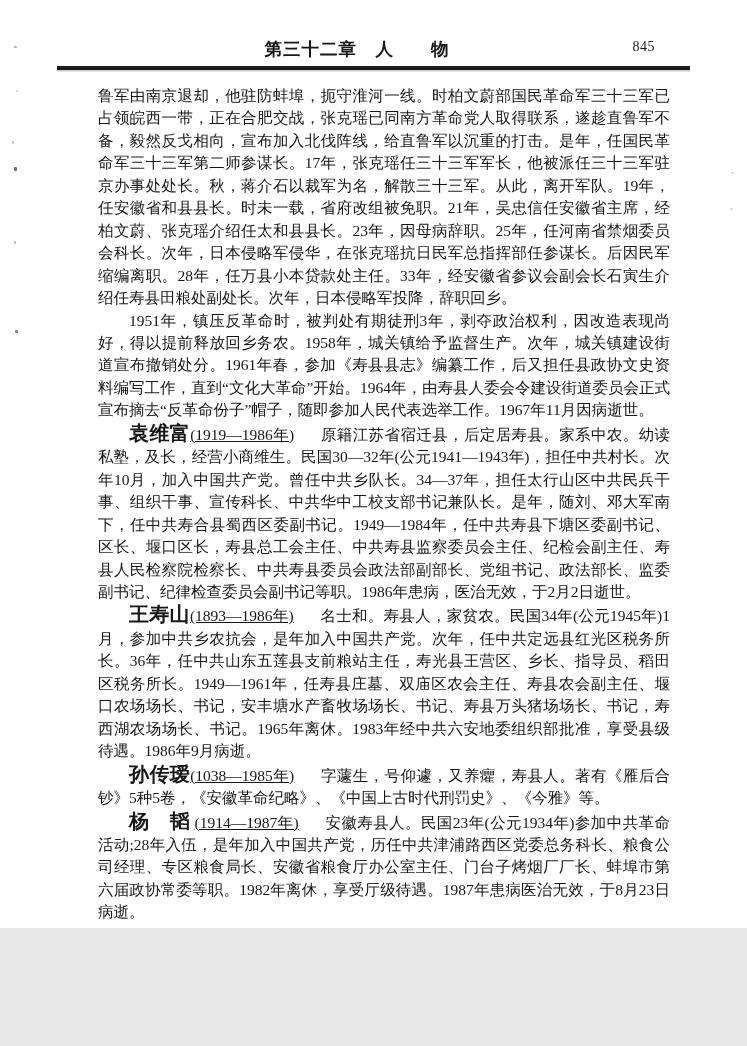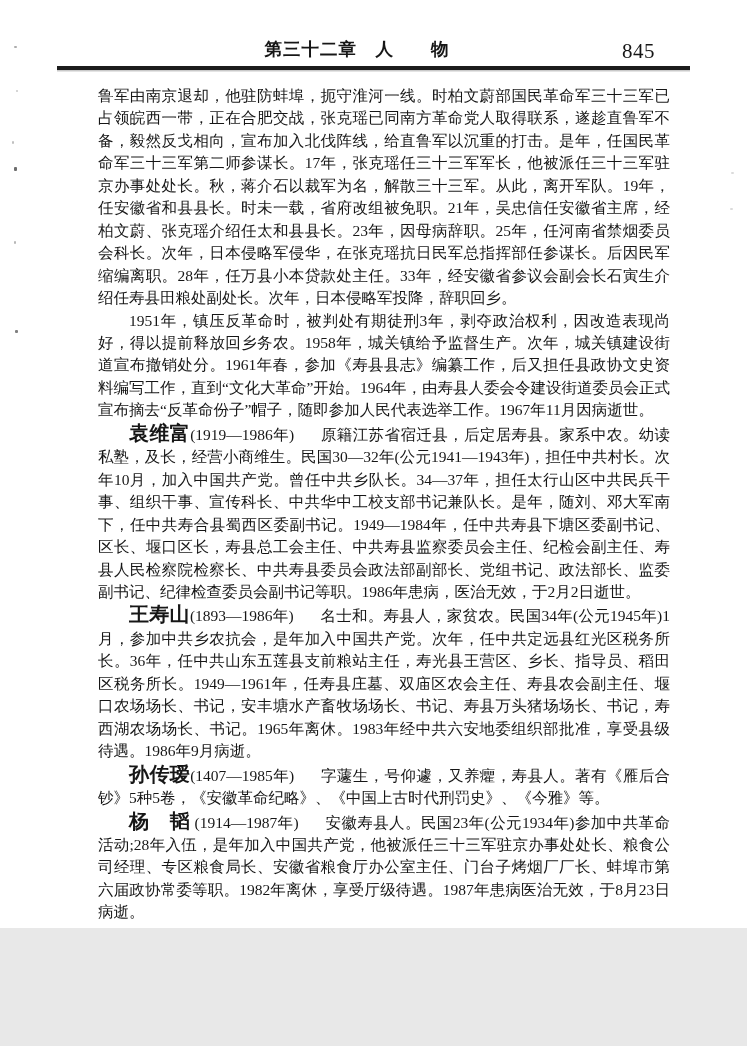--- a/index.html
+++ b/index.html
@@ -15,41 +15,41 @@
   
   .header-title {
     position:absolute; top:37px; left:57px; width:600px;
     text-align:center;
     font-family:"Liberation Sans","DejaVu Sans",sans-serif;
     font-weight:bold; font-size:17.5px; letter-spacing:1px;
     white-space:pre;
   }
   .page-number-top {
     position:absolute; top:39px; right:92px;
-    font-size:21px; letter-spacing:.5px;
+    font-size:14px; letter-spacing:.5px;
   }
   .header-rule {
     position:absolute; top:66px; left:57px; width:633px; height:3.5px;
     background:#1c1c1c;
     box-shadow:0 1.5px 0 rgba(40,40,40,.25);
   }
   
   .body-text {
     position:absolute; top:85px; left:88px; width:572px;
     font-size:15.5px; line-height:22.45px;
     text-align:justify; text-justify:inter-ideograph;margin-left:10px;
   }
   .body-text p { margin:0; padding:0; }
   .indent { text-indent:2em; }
   .bio-name {
     font-family:"Liberation Sans","DejaVu Sans",sans-serif;
     font-weight:bold; font-size:20px;
     white-space:pre;
   }
-  .bio-dates { font-size:15.5px; }
+  .bio-dates { font-size:15.5px;text-decoration:underline; }
   .gap { display:inline-block; width:1.7em; }
   
   .footer-num {
     position:absolute; top:997px; left:434px;
     font-weight:bold; font-size:12.5px;
     font-family:"Liberation Serif","DejaVu Serif",serif;
   }
   
   .speck { position:absolute; background:#4a4a4a; border-radius:1px; }
 </style>
@@ -65,23 +65,23 @@
   <div class="body-text">
 
     <p><span>鲁军由南京退却，他驻防蚌埠，扼守淮河一线。时柏文蔚部国民革命军三十三军已占领皖西一带，正在合肥交战，张克瑶已同南方革命党人取得联系，遂趁直鲁军不备，毅然反戈相向，宣布加入北伐阵线，给直鲁军以沉重的打击。是年，任国民革命军三十三军第二师参谋长。17年，张克瑶任三十三军军长，他被派任三十三军驻京办事处处长。秋，蒋介石以裁军为名，解散三十三军。从此，离开军队。19年，任安徽省和县县长。时未一载，省府改组被免职。21年，吴忠信任安徽省主席，经柏文蔚、张克瑶介绍任太和县县长。23年，因母病辞职。25年，任河南省禁烟委员会科长。次年，日本侵略军侵华，在张克瑶抗日民军总指挥部任参谋长。后因民军缩编离职。28年，任万县小本贷款处主任。33年，经安徽省参议会副会长石寅生介绍任寿县田粮处副处长。次年，日本侵略军投降，辞职回乡。</span></p>
 
     <p class="indent"><span>1951年，镇压反革命时，被判处有期徒刑3年，剥夺政治权利，因改造表现尚好，得以提前释放回乡务农。1958年，城关镇给予监督生产。次年，城关镇建设街道宣布撤销处分。1961年春，参加《寿县县志》编纂工作，后又担任县政协文史资料编写工作，直到“文化大革命”开始。1964年，由寿县人委会令建设街道委员会正式宣布摘去“反革命份子”帽子，随即参加人民代表选举工作。1967年11月因病逝世。</span></p>
 
     <p class="indent"><span class="bio-name">袁维富</span><span class="bio-dates">(1919—1986年)</span><span class="gap"></span><span>原籍江苏省宿迁县，后定居寿县。家系中农。幼读私塾，及长，经营小商维生。民国30—32年(公元1941—1943年)，担任中共村长。次年10月，加入中国共产党。曾任中共乡队长。34—37年，担任太行山区中共民兵干事、组织干事、宣传科长、中共华中工校支部书记兼队长。是年，随刘、邓大军南下，任中共寿合县蜀西区委副书记。1949—1984年，任中共寿县下塘区委副书记、区长、堰口区长，寿县总工会主任、中共寿县监察委员会主任、纪检会副主任、寿县人民检察院检察长、中共寿县委员会政法部副部长、党组书记、政法部长、监委副书记、纪律检查委员会副书记等职。1986年患病，医治无效，于2月2日逝世。</span></p>
 
     <p class="indent"><span class="bio-name">王寿山</span><span class="bio-dates">(1893—1986年)</span><span class="gap"></span><span>名士和。寿县人，家贫农。民国34年(公元1945年)1月，参加中共乡农抗会，是年加入中国共产党。次年，任中共定远县红光区税务所长。36年，任中共山东五莲县支前粮站主任，寿光县王营区、乡长、指导员、稻田区税务所长。1949—1961年，任寿县庄墓、双庙区农会主任、寿县农会副主任、堰口农场场长、书记，安丰塘水产畜牧场场长、书记、寿县万头猪场场长、书记，寿西湖农场场长、书记。1965年离休。1983年经中共六安地委组织部批准，享受县级待遇。1986年9月病逝。</span></p>
 
-    <p class="indent"><span class="bio-name">孙传瑷</span><span class="bio-dates">(1407—1985年)</span><span class="gap"></span><span>字蘧生，号仰遽，又养癯，寿县人。著有《雁后合钞》5种5卷，《安徽革命纪略》、《中国上古时代刑罚史》、《今雅》等。</span></p>
+    <p class="indent"><span class="bio-name">孙传瑷</span><span class="bio-dates">(1038—1985年)</span><span class="gap"></span><span>字蘧生，号仰遽，又养癯，寿县人。著有《雁后合钞》5种5卷，《安徽革命纪略》、《中国上古时代刑罚史》、《今雅》等。</span></p>
 
-    <p class="indent"><span class="bio-name">杨　韬</span> <span class="bio-dates">(1914—1987年)</span><span class="gap"></span><span>安徽寿县人。民国23年(公元1934年)参加中共革命活动;28年入伍，是年加入中国共产党，他被派任三十三军驻京办事处处长、粮食公司经理、专区粮食局长、安徽省粮食厅办公室主任、门台子烤烟厂厂长、蚌埠市第六届政协常委等职。1982年离休，享受厅级待遇。1987年患病医治无效，于8月23日病逝。</span></p>
+    <p class="indent"><span class="bio-name">杨　韬</span> <span class="bio-dates">(1914—1987年)</span><span class="gap"></span><span>安徽寿县人。民国23年(公元1934年)参加中共革命活动;28年入伍，是年加入中国共产党，历任中共津浦路西区党委总务科长、粮食公司经理、专区粮食局长、安徽省粮食厅办公室主任、门台子烤烟厂厂长、蚌埠市第六届政协常委等职。1982年离休，享受厅级待遇。1987年患病医治无效，于8月23日病逝。</span></p>
 
   </div>
 
   <div class="footer-num">1</div>
 
   <div class="speck" style="left:14px;top:46px;width:3px;height:2px;opacity:.45"></div>
   <div class="speck" style="left:16px;top:90px;width:2px;height:2px;opacity:.3"></div>
   <div class="speck" style="left:12px;top:141px;width:2px;height:3px;opacity:.35"></div>
   <div class="speck" style="left:14px;top:167px;width:3px;height:4px;opacity:.8"></div>
   <div class="speck" style="left:14px;top:241px;width:2px;height:3px;opacity:.4"></div>

